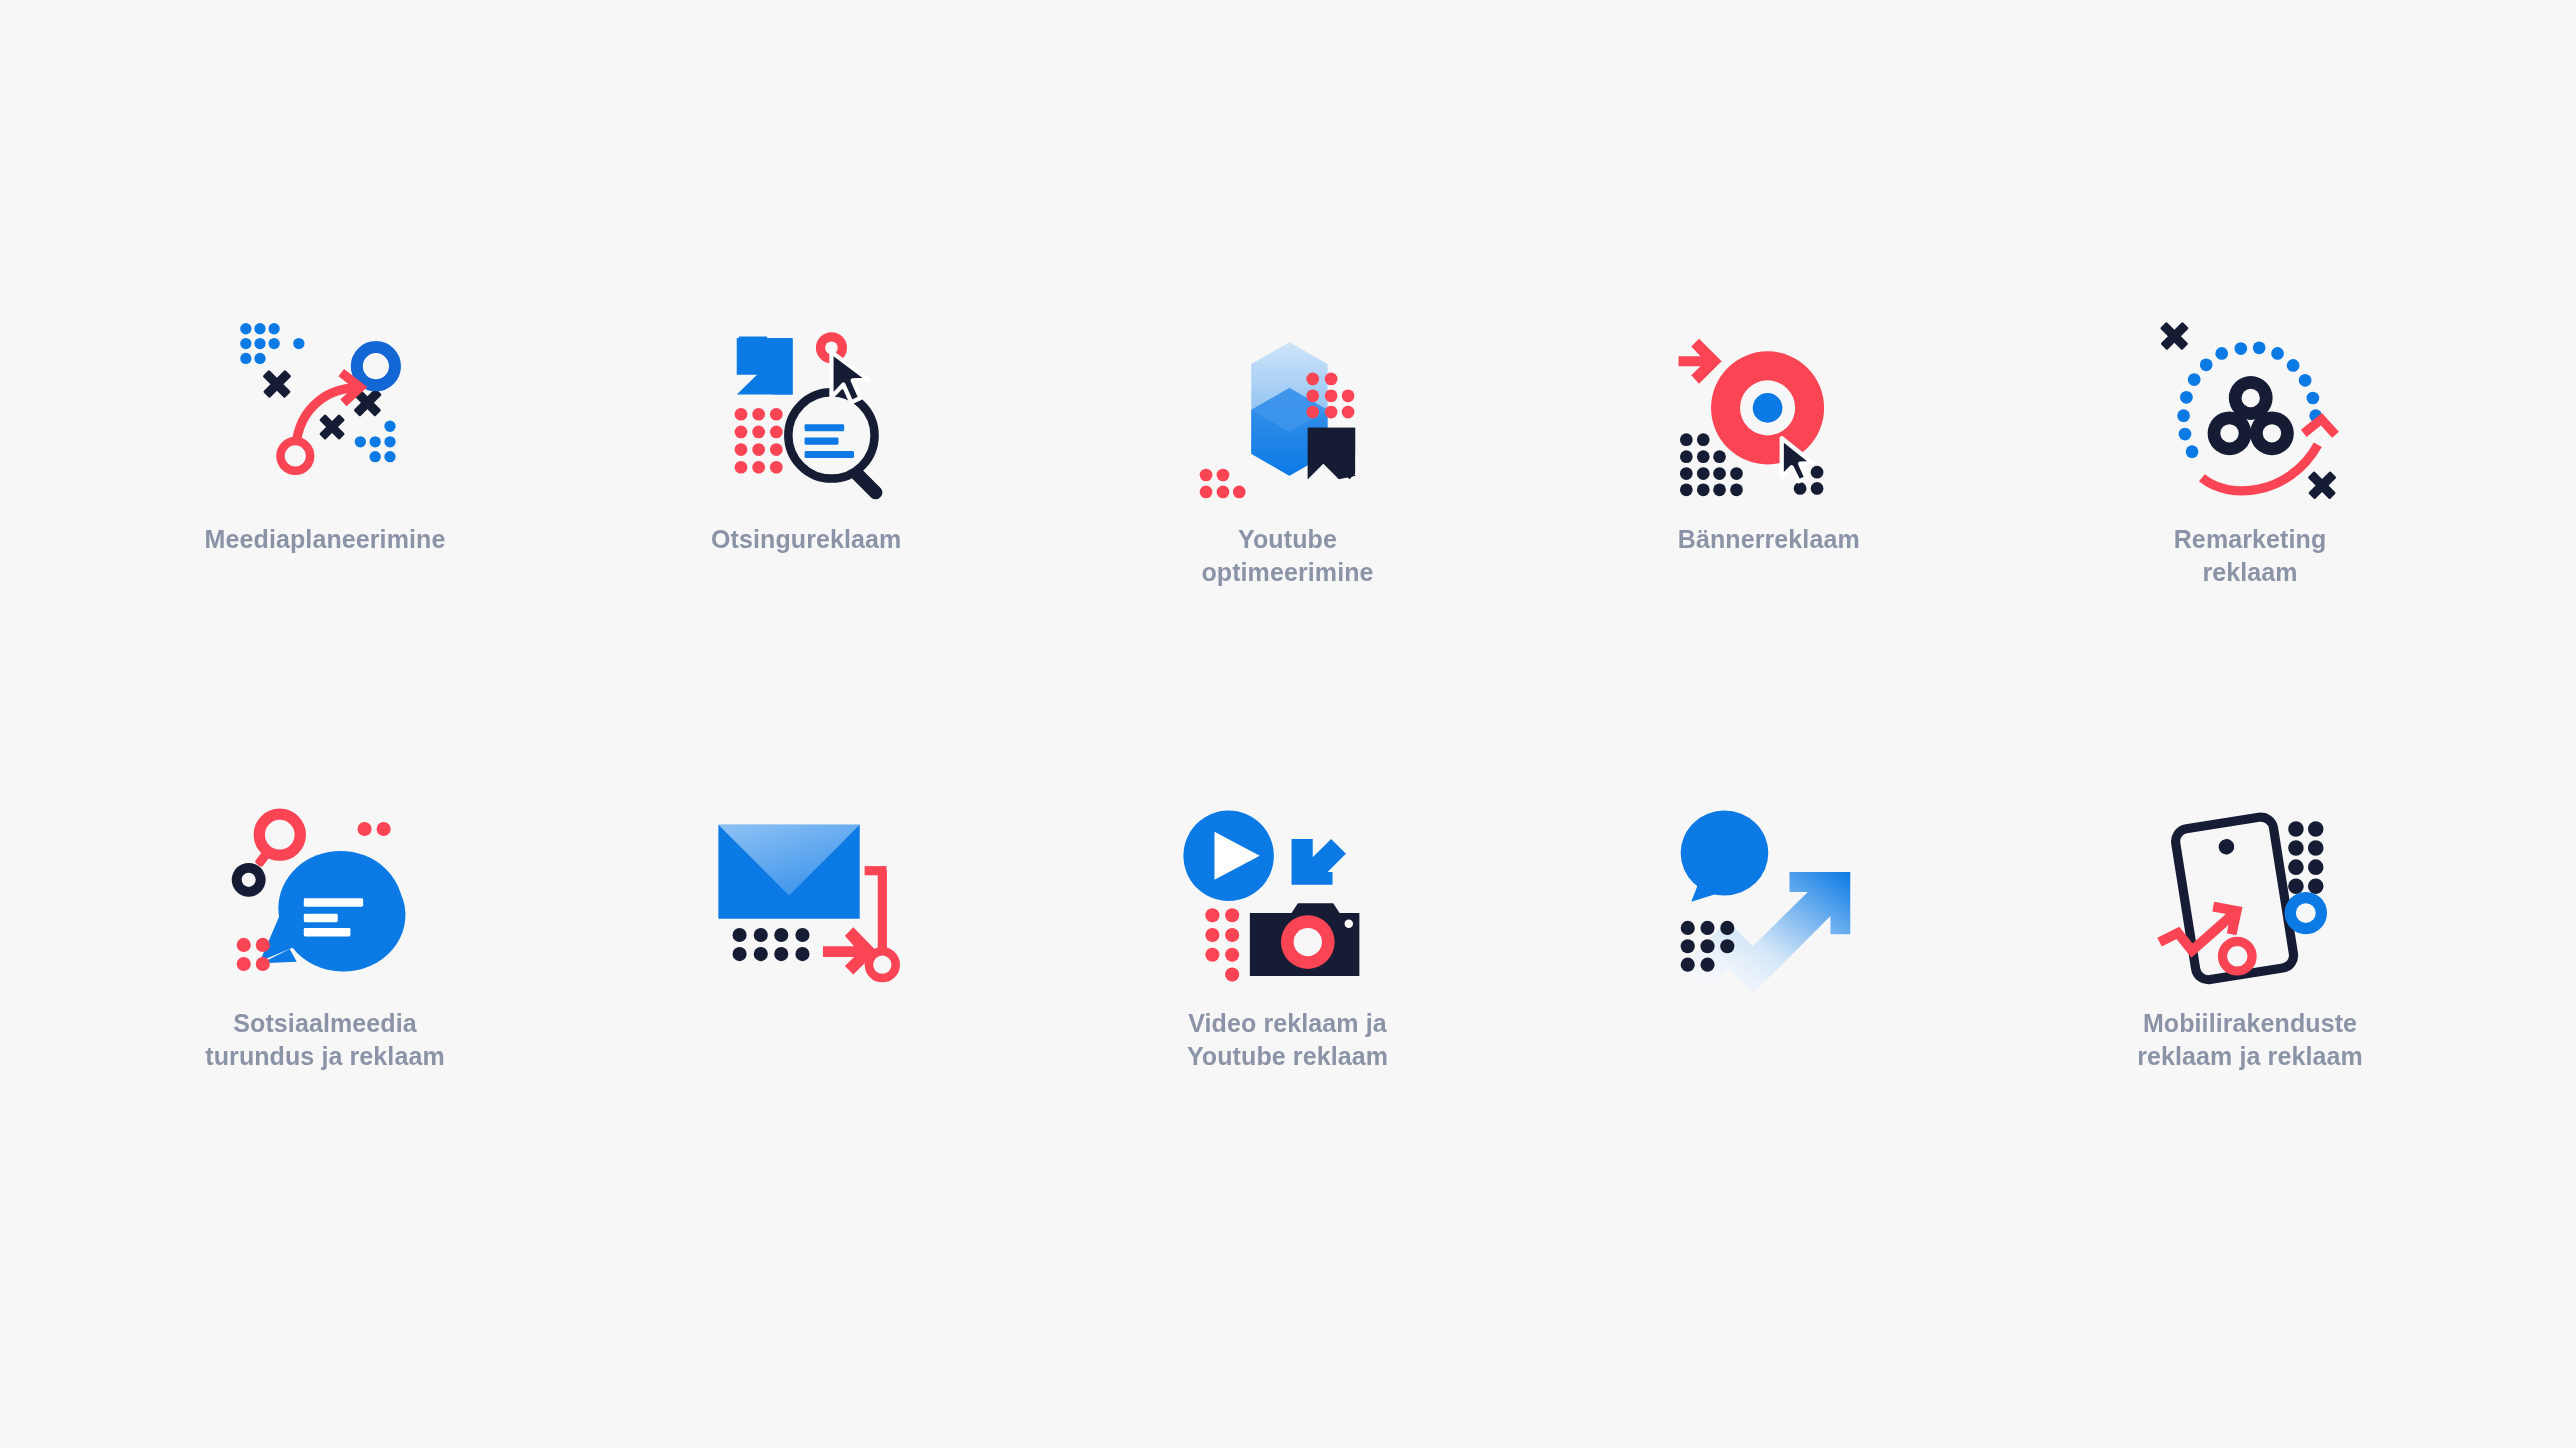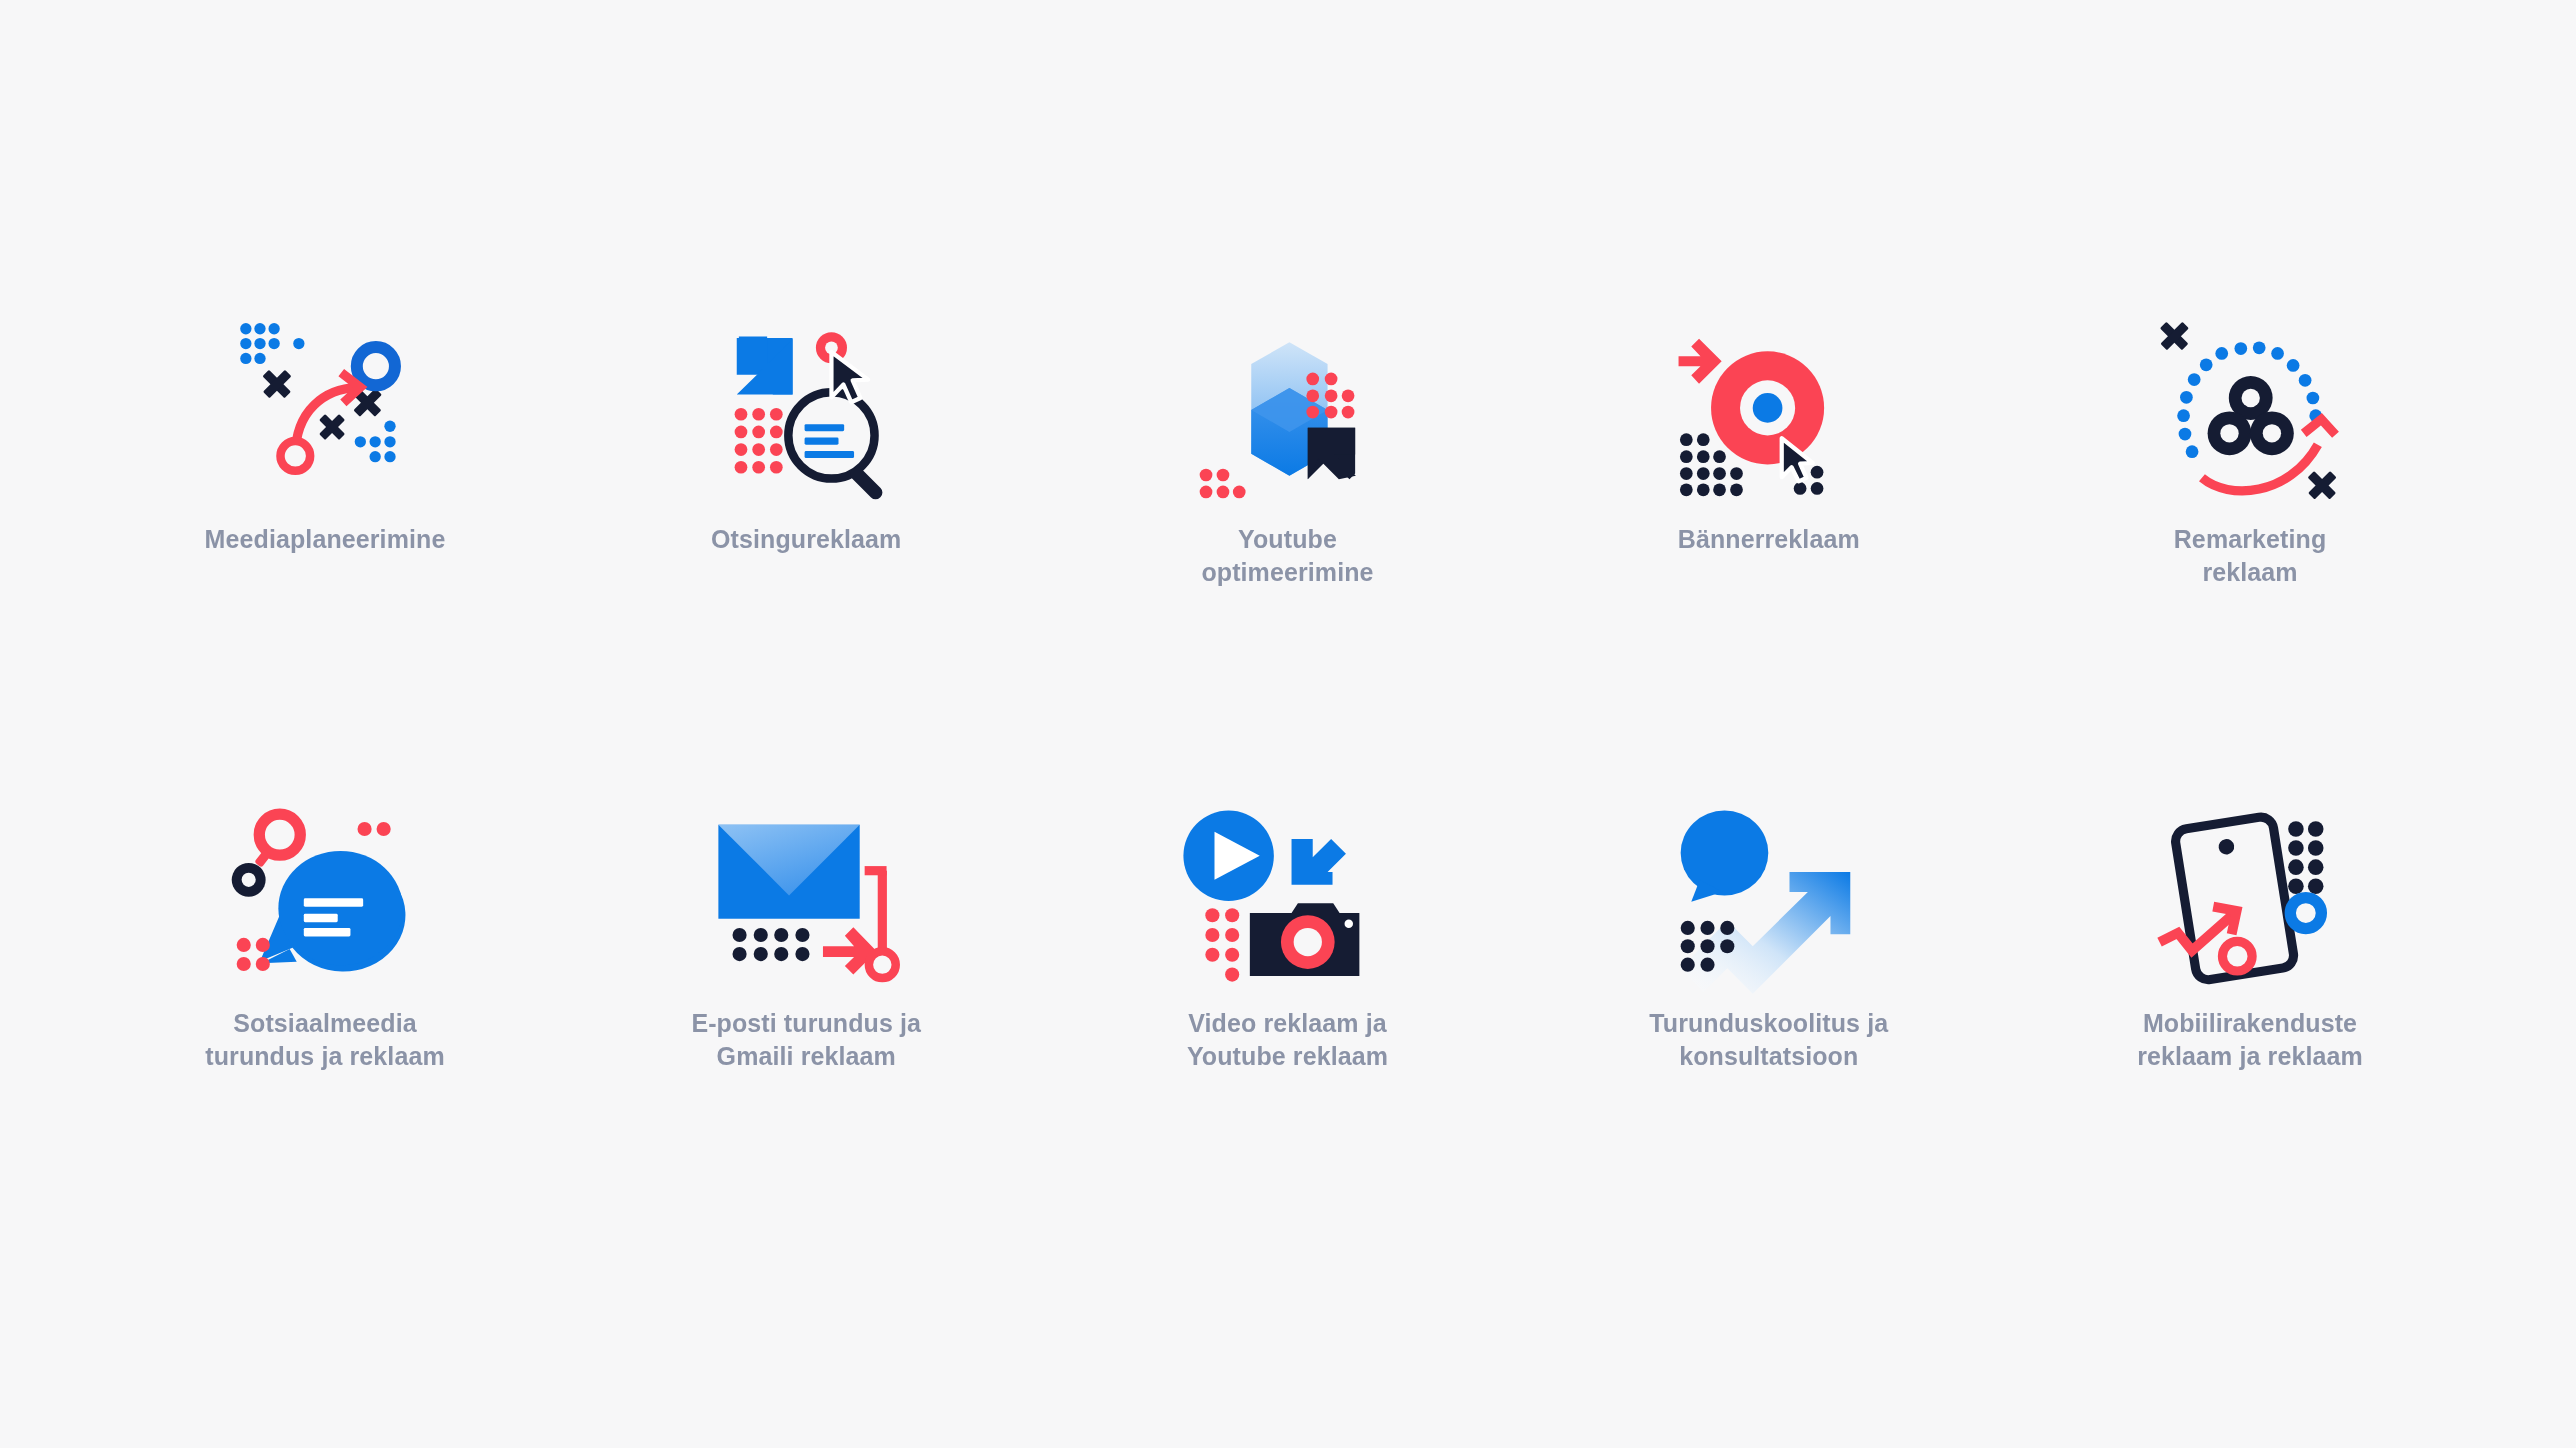--- a/index.html
+++ b/index.html
@@ -293,22 +293,20 @@
               <circle cx="86" cy="235" r="10"></circle>
               <circle cx="115" cy="235" r="10"></circle>
               <circle cx="145" cy="235" r="10"></circle>
           </g>
           <path d="M174 224 L218 224 L205 209 L217 197 L250 231 L217 264 L205 252 L218 239 L174 239 Z" fill="#fb4454"></path>
           <path d="M258 117 L258 233" stroke="#fb4454" stroke-width="13" fill="none"></path>
           <path d="M233 117 L264 117" stroke="#fb4454" stroke-width="13" fill="none"></path>
           <circle cx="258" cy="250" r="19" fill="#f7f7f8" stroke="#fb4454" stroke-width="12"></circle>
         </svg>
       </div>
-      <div class="label">E-posti turundus ja
-Gmaili reklaam</div>
     </div>
 
     <div class="cell">
       <div class="icon-box">
         <svg viewBox="0 0 300 300" xmlns="http://www.w3.org/2000/svg">
           <circle cx="66" cy="96" r="64" fill="#0b7ae5"></circle>
           <path d="M46 62 L110 96 L46 130 Z" fill="#ffffff"></path>
           <path d="M155 72 L185 72 L185 98 L211 72 L232 93 L206 119 L213 119 L213 137 L155 137 Z" fill="#0b7ae5"></path>
           <g fill="#fb4454">
             <circle cx="43" cy="180" r="10"></circle>
@@ -347,22 +345,20 @@
               <circle cx="63" cy="198" r="10"></circle>
               <circle cx="91" cy="198" r="10"></circle>
             <circle cx="35" cy="224" r="10"></circle>
               <circle cx="63" cy="224" r="10"></circle>
               <circle cx="91" cy="224" r="10"></circle>
             <circle cx="35" cy="250" r="10"></circle>
               <circle cx="63" cy="250" r="10"></circle>
           </g>
         </svg>
       </div>
-      <div class="label">Turunduskoolitus ja
-konsultatsioon</div>
     </div>
 
     <div class="cell">
       <div class="icon-box">
         <svg viewBox="0 0 300 300" xmlns="http://www.w3.org/2000/svg">
           <g transform="rotate(-9 130 155)">
             <rect x="58" y="48" width="140" height="216" rx="18" fill="none" stroke="#151c33" stroke-width="13"></rect>
             <circle cx="128" cy="82" r="11" fill="#151c33"></circle>
           </g>
           <path d="M22 218 L48 205 L68 230 L127 178" fill="none" stroke="#fb4454" stroke-width="14" stroke-linejoin="miter" stroke-linecap="butt"></path>

